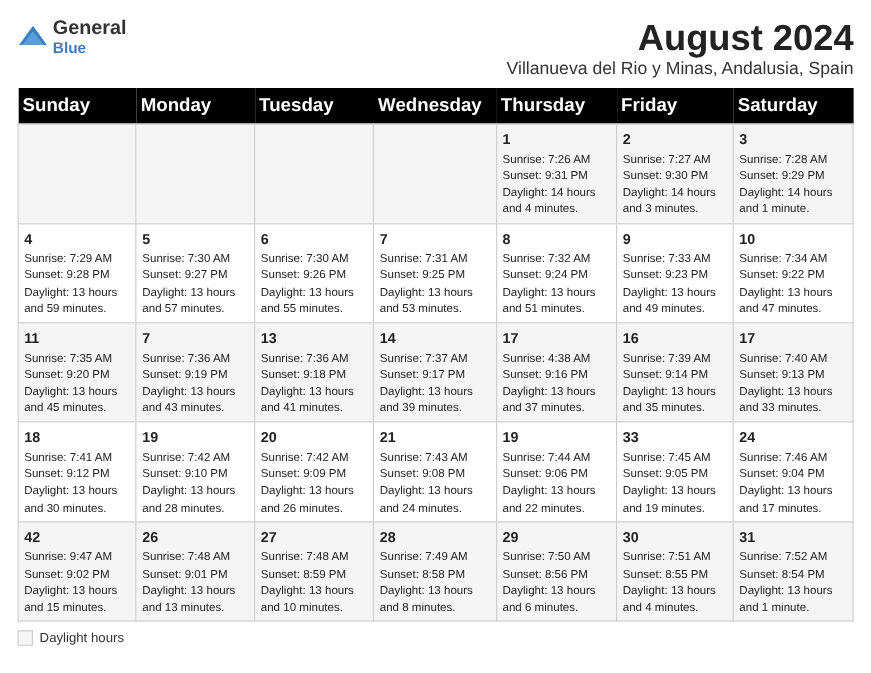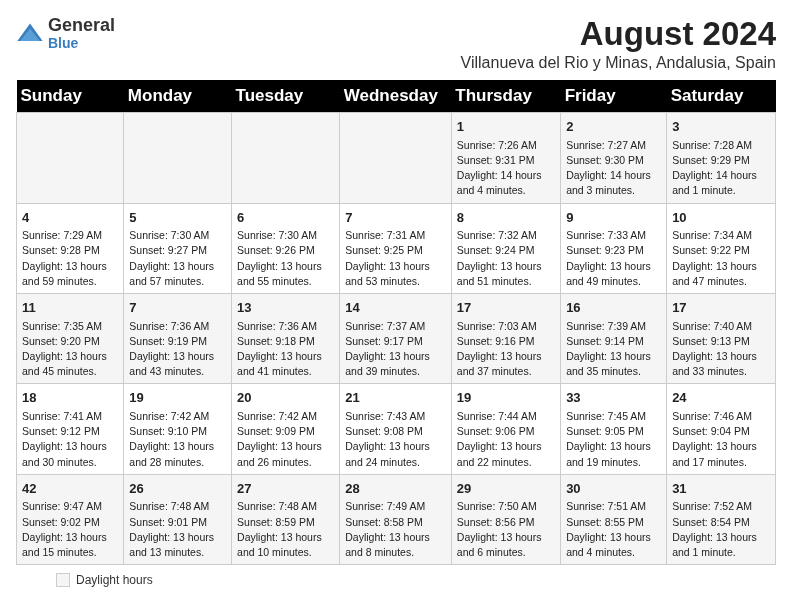--- a/index.html
+++ b/index.html
@@ -98,21 +98,20 @@
     .empty-cell {
       background-color: #f5f5f5;
     }
     .footer-note {
       margin-top: 8px;
       font-size: 12px;
       color: #333;
       display: flex;
       align-items: center;
       gap: 6px;
-      margin-left: 40px;
     }
     .daylight-box {
       display: inline-block;
       width: 14px;
       height: 14px;
       background: #f5f5f5;
       border: 1px solid #ccc;
       vertical-align: middle;
     }
   </style>
@@ -251,21 +250,21 @@
         </td>
         <td>
           <span class="day-number">14</span>
           <div class="day-info">Sunrise: 7:37 AM
 Sunset: 9:17 PM
 Daylight: 13 hours
 and 39 minutes.</div>
         </td>
         <td>
           <span class="day-number">17</span>
-          <div class="day-info">Sunrise: 7:03 AM
+          <div class="day-info">Sunrise: 4:38 AM
 Sunset: 9:16 PM
 Daylight: 13 hours
 and 37 minutes.</div>
         </td>
         <td>
           <span class="day-number">16</span>
           <div class="day-info">Sunrise: 7:39 AM
 Sunset: 9:14 PM
 Daylight: 13 hours
 and 35 minutes.</div>

